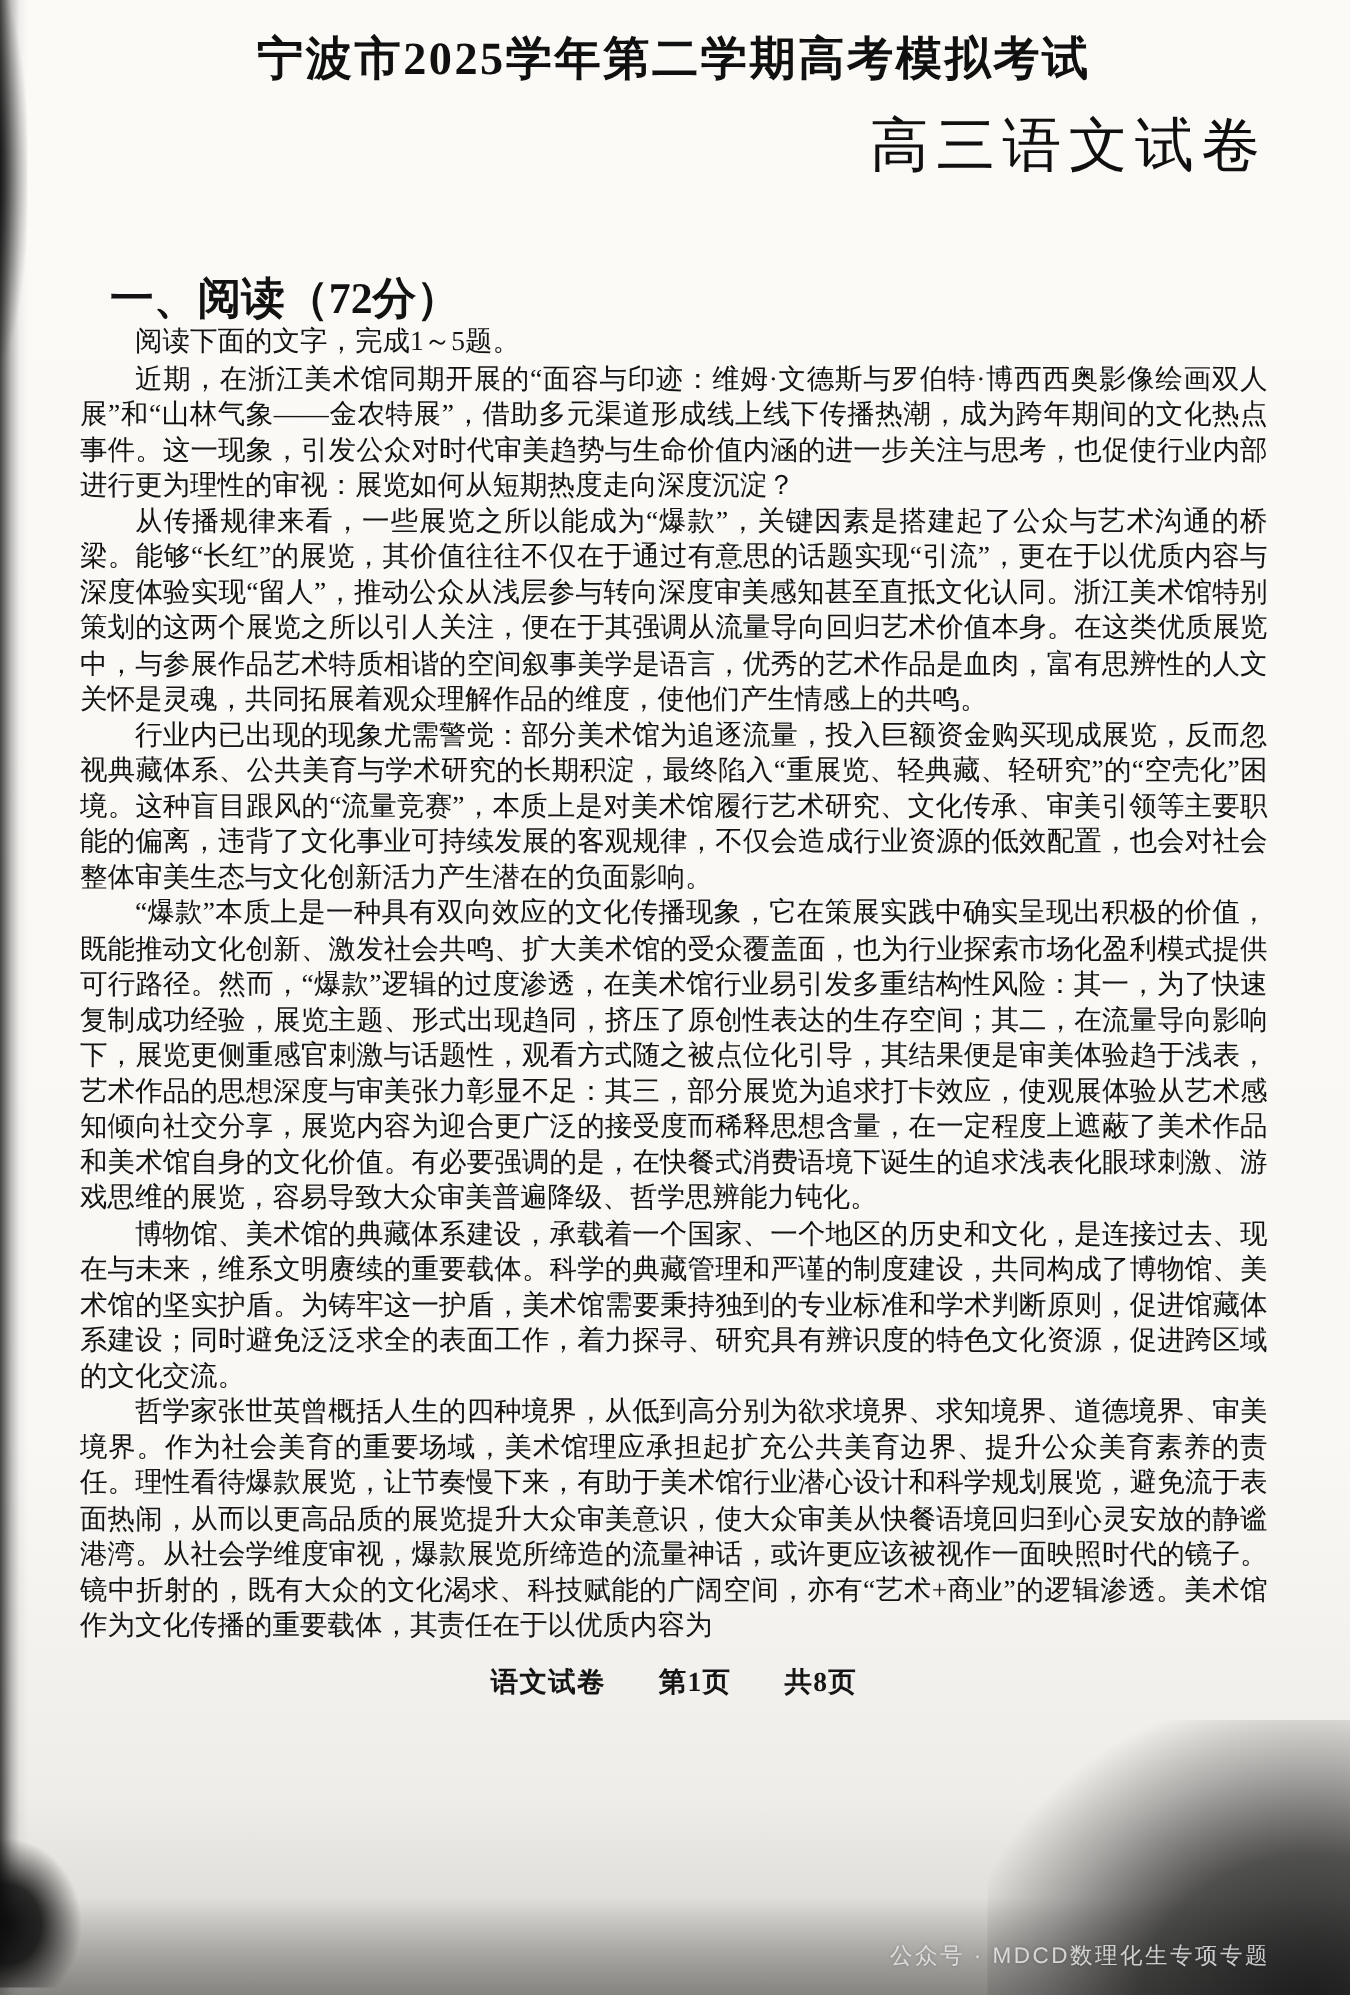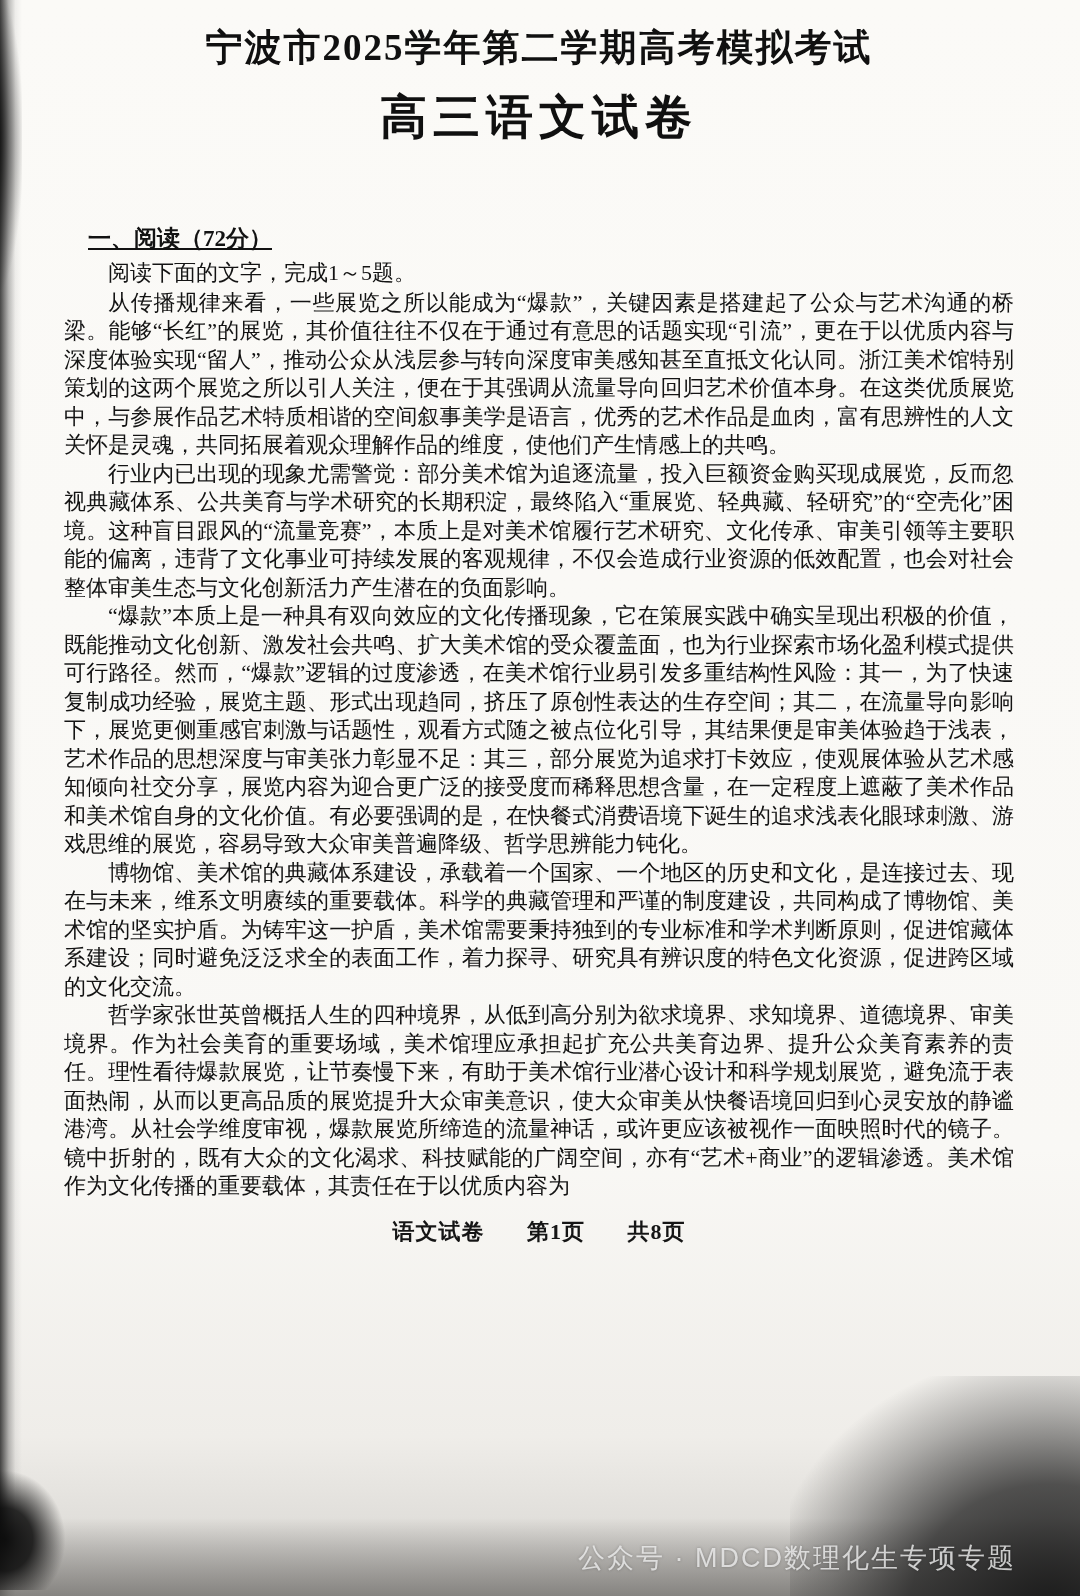--- a/index.html
+++ b/index.html
@@ -26,36 +26,35 @@
   }
   .exam-title {
     text-align: center;
     font-size: 37px;
     font-weight: 700;
     letter-spacing: 2px;
     line-height: 1.3;
     color: #101010;
   }
   .paper-title {
-    text-align: center;
+    text-align: right;
     font-size: 47px;
-    font-weight: 700;
+    font-weight: 400;
     letter-spacing: 6px;
     line-height: 1.25;
     margin-top: 16px;
     margin-bottom: 74px;
     color: #101010;
   }
   .section-heading {
-    font-size: 23px;
+    font-size: 35px;
     font-weight: 700;
     line-height: 36px;
     padding-left: 24px;
     color: #121212;
-    text-decoration: underline;
   }
   .subsection-heading {
     font-size: 25px;
     font-weight: 700;
     line-height: 36px;
     color: #121212;
   }
   .instruction {
     font-size: 22px;
     line-height: 32px;
@@ -125,38 +124,39 @@
     background: linear-gradient(180deg,
       rgba(135,133,130,0) 0%,
       rgba(135,133,130,0.40) 38%,
       rgba(115,113,110,0.78) 100%);
   }
   .watermark {
     position: absolute;
     right: 64px; bottom: 20px;
     z-index: 6;
     font-family: "Liberation Sans", sans-serif;
-    font-size: 27px;
+    font-size: 18px;
     letter-spacing: 2px;
     color: rgba(238,238,238,0.82);
     text-shadow: 0 0 3px rgba(0,0,0,0.25);
   }
 </style>
 </head>
 <body>
 
 <div class="page">
 
   <div class="content">
     <h1 class="exam-title">宁波市2025学年第二学期高考模拟考试</h1>
     <h2 class="paper-title">高三语文试卷</h2>
 
     <div class="section-heading">一、阅读（72分）</div>
     <p class="instruction">阅读下面的文字，完成1～5题。</p>
 
+    <p class="para">近期，在浙江美术馆同期开展的“面容与印迹：维姆·文德斯与罗伯特·博西西奥影像绘画双人展”和“山林气象——金农特展”，借助多元渠道形成线上线下传播热潮，成为跨年期间的文化热点事件。这一现象，引发公众对时代审美趋势与生命价值内涵的进一步关注与思考，也促使行业内部进行更为理性的审视：展览如何从短期热度走向深度沉淀？</p>
     <p class="para">从传播规律来看，一些展览之所以能成为“爆款”，关键因素是搭建起了公众与艺术沟通的桥梁。能够“长红”的展览，其价值往往不仅在于通过有意思的话题实现“引流”，更在于以优质内容与深度体验实现“留人”，推动公众从浅层参与转向深度审美感知甚至直抵文化认同。浙江美术馆特别策划的这两个展览之所以引人关注，便在于其强调从流量导向回归艺术价值本身。在这类优质展览中，与参展作品艺术特质相谐的空间叙事美学是语言，优秀的艺术作品是血肉，富有思辨性的人文关怀是灵魂，共同拓展着观众理解作品的维度，使他们产生情感上的共鸣。</p>
     <p class="para">行业内已出现的现象尤需警觉：部分美术馆为追逐流量，投入巨额资金购买现成展览，反而忽视典藏体系、公共美育与学术研究的长期积淀，最终陷入“重展览、轻典藏、轻研究”的“空壳化”困境。这种盲目跟风的“流量竞赛”，本质上是对美术馆履行艺术研究、文化传承、审美引领等主要职能的偏离，违背了文化事业可持续发展的客观规律，不仅会造成行业资源的低效配置，也会对社会整体审美生态与文化创新活力产生潜在的负面影响。</p>
     <p class="para">“爆款”本质上是一种具有双向效应的文化传播现象，它在策展实践中确实呈现出积极的价值，既能推动文化创新、激发社会共鸣、扩大美术馆的受众覆盖面，也为行业探索市场化盈利模式提供可行路径。然而，“爆款”逻辑的过度渗透，在美术馆行业易引发多重结构性风险：其一，为了快速复制成功经验，展览主题、形式出现趋同，挤压了原创性表达的生存空间；其二，在流量导向影响下，展览更侧重感官刺激与话题性，观看方式随之被点位化引导，其结果便是审美体验趋于浅表，艺术作品的思想深度与审美张力彰显不足：其三，部分展览为追求打卡效应，使观展体验从艺术感知倾向社交分享，展览内容为迎合更广泛的接受度而稀释思想含量，在一定程度上遮蔽了美术作品和美术馆自身的文化价值。有必要强调的是，在快餐式消费语境下诞生的追求浅表化眼球刺激、游戏思维的展览，容易导致大众审美普遍降级、哲学思辨能力钝化。</p>
     <p class="para">博物馆、美术馆的典藏体系建设，承载着一个国家、一个地区的历史和文化，是连接过去、现在与未来，维系文明赓续的重要载体。科学的典藏管理和严谨的制度建设，共同构成了博物馆、美术馆的坚实护盾。为铸牢这一护盾，美术馆需要秉持独到的专业标准和学术判断原则，促进馆藏体系建设；同时避免泛泛求全的表面工作，着力探寻、研究具有辨识度的特色文化资源，促进跨区域的文化交流。</p>
     <p class="para">哲学家张世英曾概括人生的四种境界，从低到高分别为欲求境界、求知境界、道德境界、审美境界。作为社会美育的重要场域，美术馆理应承担起扩充公共美育边界、提升公众美育素养的责任。理性看待爆款展览，让节奏慢下来，有助于美术馆行业潜心设计和科学规划展览，避免流于表面热闹，从而以更高品质的展览提升大众审美意识，使大众审美从快餐语境回归到心灵安放的静谧港湾。从社会学维度审视，爆款展览所缔造的流量神话，或许更应该被视作一面映照时代的镜子。镜中折射的，既有大众的文化渴求、科技赋能的广阔空间，亦有“艺术+商业”的逻辑渗透。美术馆作为文化传播的重要载体，其责任在于以优质内容为</p>
 
     <div class="page-footer">
       <span>语文试卷</span>
       <span>第1页</span>
       <span>共8页</span>

